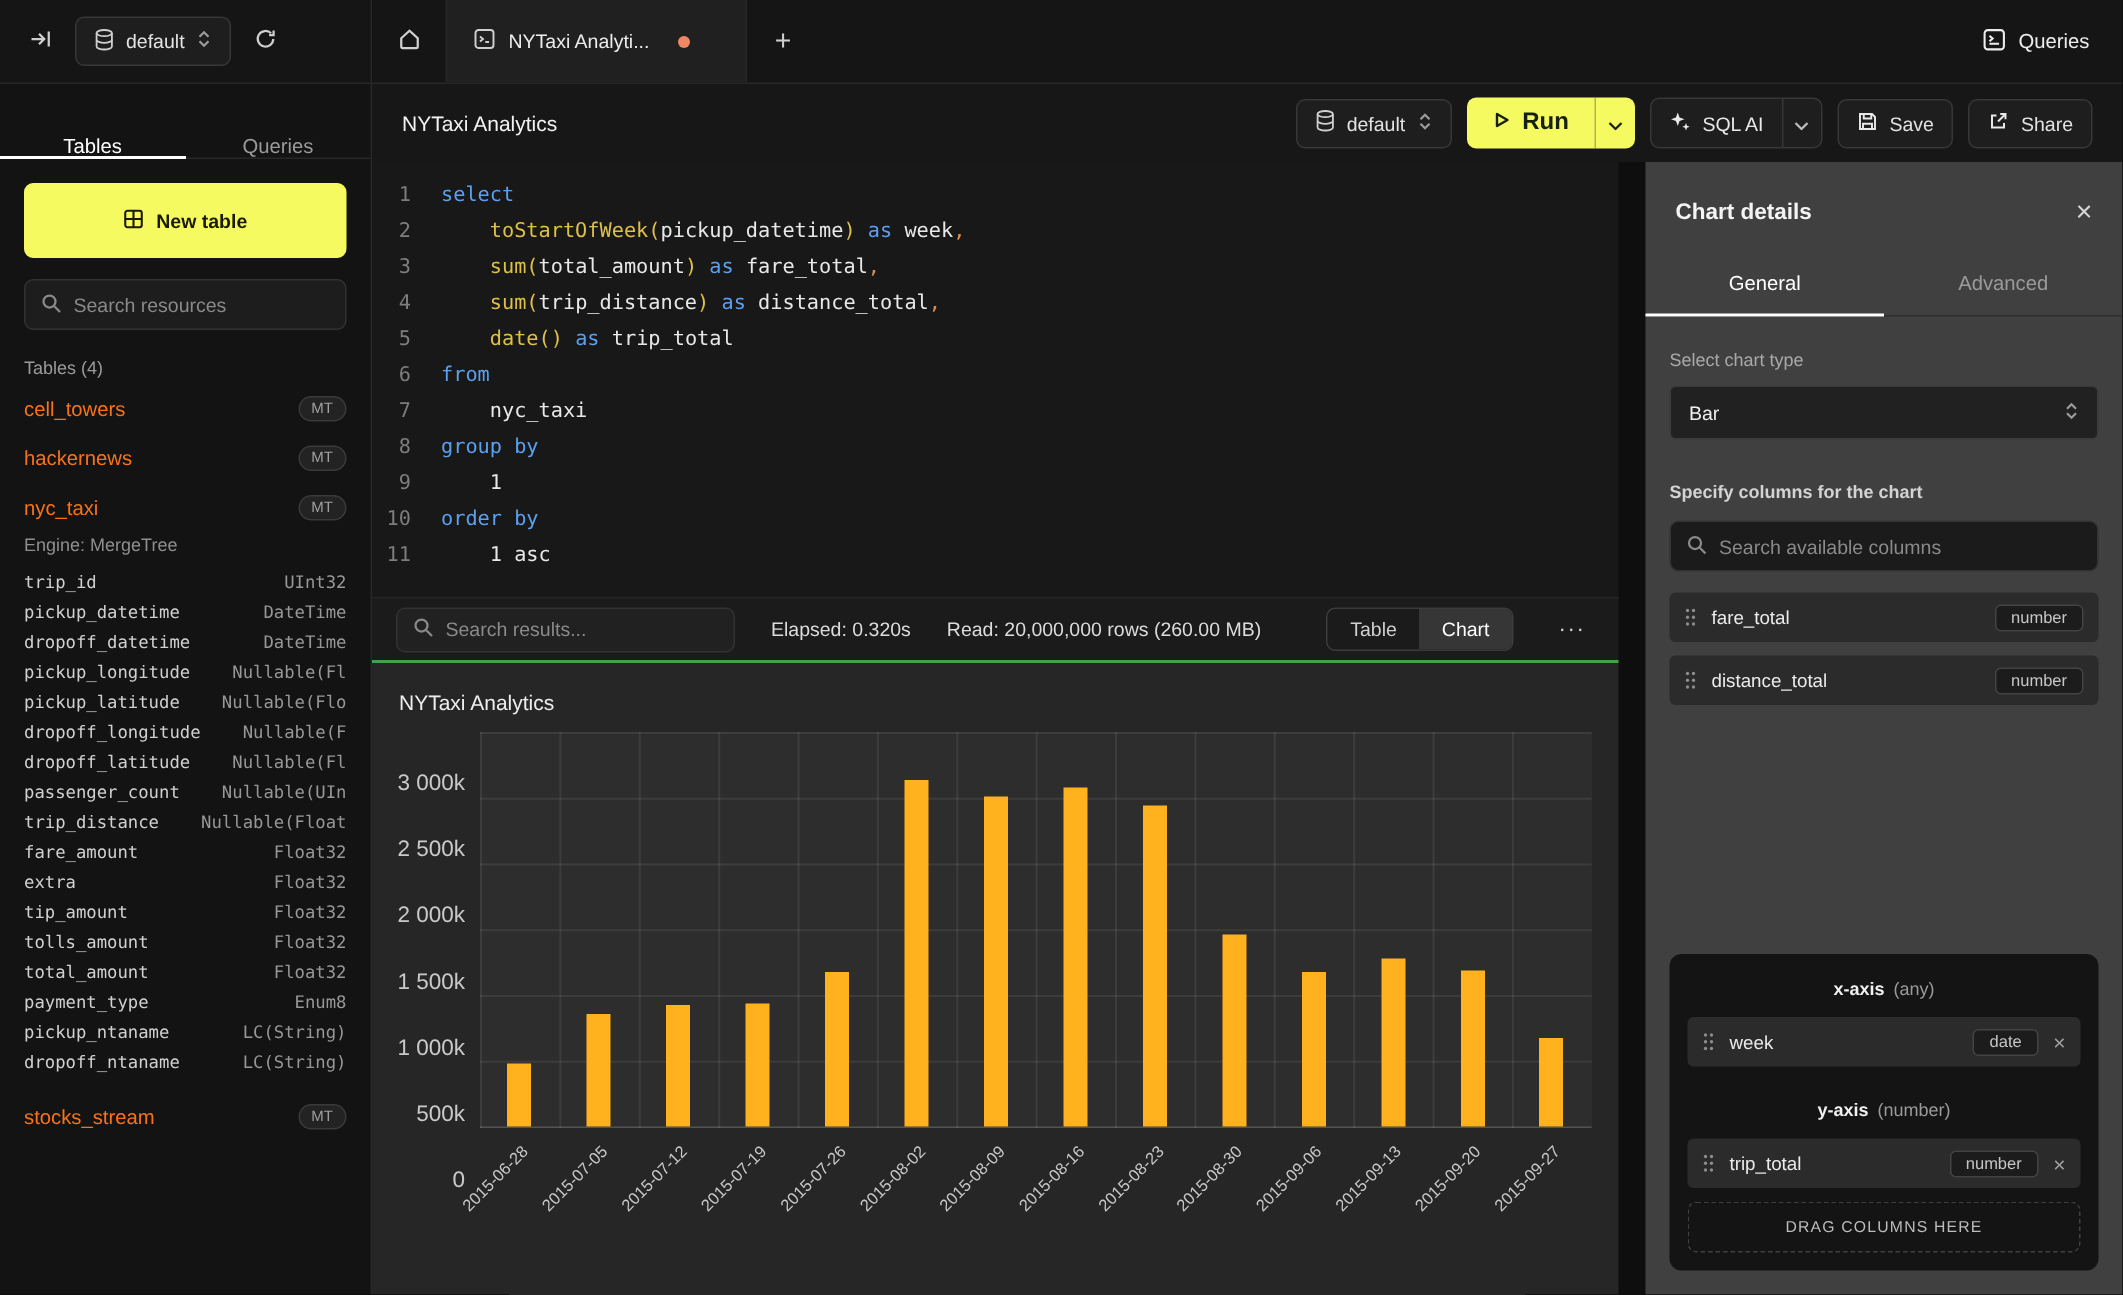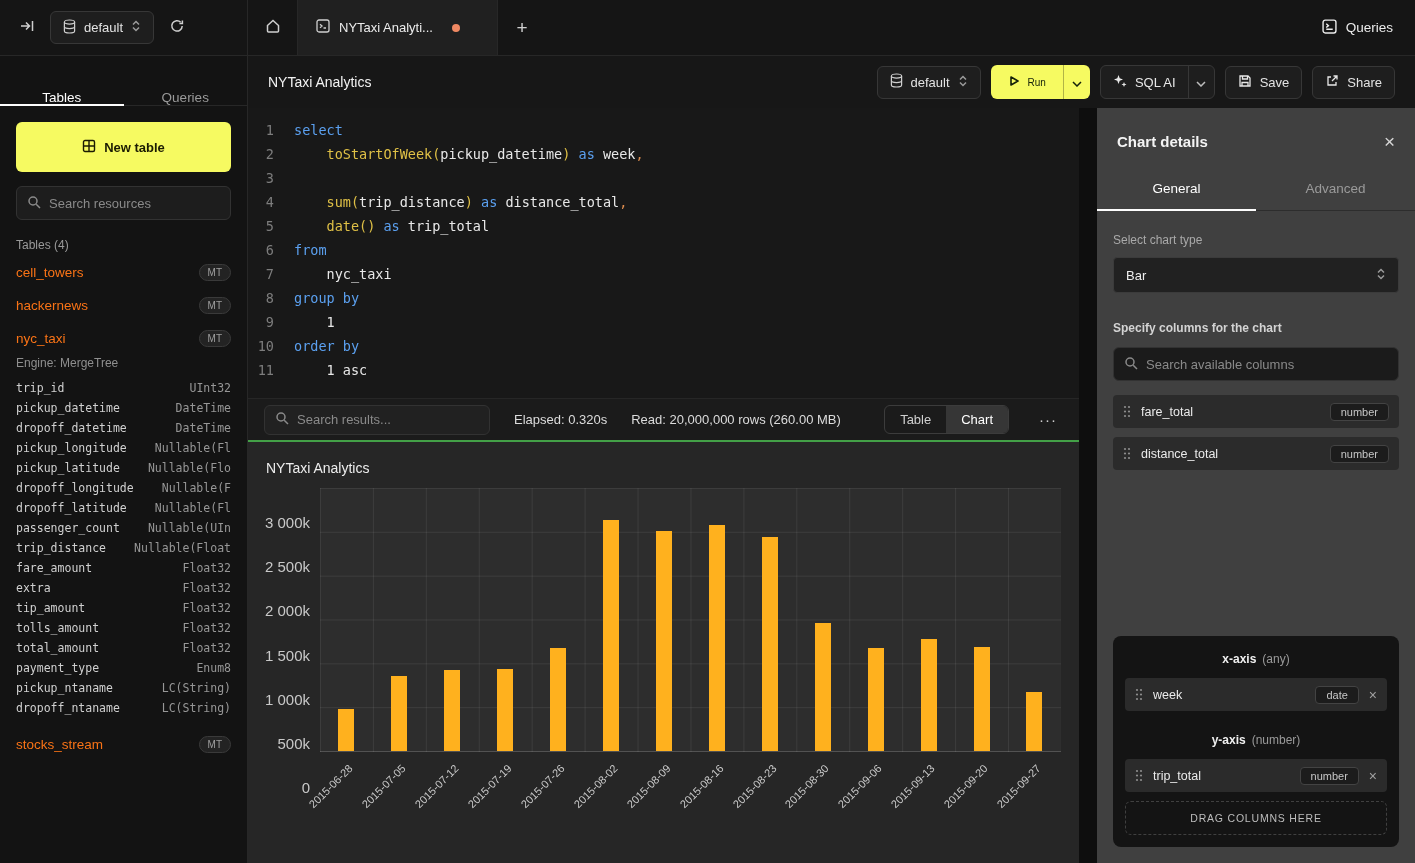--- a/index.html
+++ b/index.html
@@ -44,21 +44,21 @@
   .col-row{display:flex;justify-content:space-between;font-family:"DejaVu Sans Mono",monospace;font-size:11.5px;line-height:20px;}
   .col-name{color:#d0d0d0;}
   .col-type{color:#979797;}
 
   
   .main{flex:1;display:flex;flex-direction:column;min-width:0;}
   .main-header{height:52px;flex:0 0 52px;display:flex;align-items:center;padding:0 20px;background:#171717;}
   .mh-title{font-size:14px;color:#f2f2f2;}
   .mh-actions{margin-left:auto;display:flex;align-items:center;gap:10px;}
   .run-group{display:flex;align-items:stretch;height:34px;border-radius:6px;overflow:hidden;background:var(--accent);}
-  .run-main{display:flex;align-items:center;gap:8px;padding:0 17px;color:#15210a;font-weight:normal;font-size:10px;border:none;background:transparent;cursor:pointer;font-family:inherit;}
+  .run-main{display:flex;align-items:center;gap:8px;padding:0 17px;color:#15210a;font-weight:bold;font-size:16px;border:none;background:transparent;cursor:pointer;font-family:inherit;}
   .run-caret{width:27px;display:flex;align-items:center;justify-content:center;border-left:1px solid rgba(0,0,0,.28);cursor:pointer;background:transparent;border-top:none;border-right:none;border-bottom:none;color:#15210a;}
   .split-pill{display:flex;align-items:stretch;height:34px;background:#1e1e1e;border:1px solid #373737;border-radius:6px;overflow:hidden;}
   .split-main{display:flex;align-items:center;gap:8px;padding:0 12px;border:none;background:transparent;color:#e8e8e8;font-size:13px;cursor:pointer;font-family:inherit;}
   .split-caret{width:26px;display:flex;align-items:center;justify-content:center;border-left:1px solid #373737;background:transparent;border-top:none;border-right:none;border-bottom:none;color:#bdbdbd;cursor:pointer;}
   .main-body{flex:1;display:flex;min-height:0;background:#0e0e0e;gap:18px;}
   .work{flex:1;display:flex;flex-direction:column;min-width:0;}
 
   
   .editor{background:#181818;padding:10px 0 16px;}
   .ed-line{display:flex;line-height:24px;font-family:"DejaVu Sans Mono",monospace;font-size:13.5px;}
@@ -362,20 +362,21 @@
               <div class="ed-line">
                 <span class="ln">1</span>
                 <span class="code"><span class="tk kw">select</span></span>
               </div>
               <div class="ed-line">
                 <span class="ln">2</span>
                 <span class="code"><span class="tk ">    </span><span class="tk fn">toStartOfWeek</span><span class="tk fn">(</span><span class="tk ">pickup_datetime</span><span class="tk fn">)</span><span class="tk "> </span><span class="tk kw">as</span><span class="tk "> week</span><span class="tk pu">,</span></span>
               </div>
               <div class="ed-line">
                 <span class="ln">3</span>
+                <span class="code"><span class="tk ">    </span><span class="tk fn">sum</span><span class="tk fn">(</span><span class="tk ">total_amount</span><span class="tk fn">)</span><span class="tk "> </span><span class="tk kw">as</span><span class="tk "> fare_total</span><span class="tk pu">,</span></span>
               </div>
               <div class="ed-line">
                 <span class="ln">4</span>
                 <span class="code"><span class="tk ">    </span><span class="tk fn">sum</span><span class="tk fn">(</span><span class="tk ">trip_distance</span><span class="tk fn">)</span><span class="tk "> </span><span class="tk kw">as</span><span class="tk "> distance_total</span><span class="tk pu">,</span></span>
               </div>
               <div class="ed-line">
                 <span class="ln">5</span>
                 <span class="code"><span class="tk ">    </span><span class="tk fn">date</span><span class="tk fn">()</span><span class="tk "> </span><span class="tk kw">as</span><span class="tk "> trip_total</span></span>
               </div>
               <div class="ed-line">

